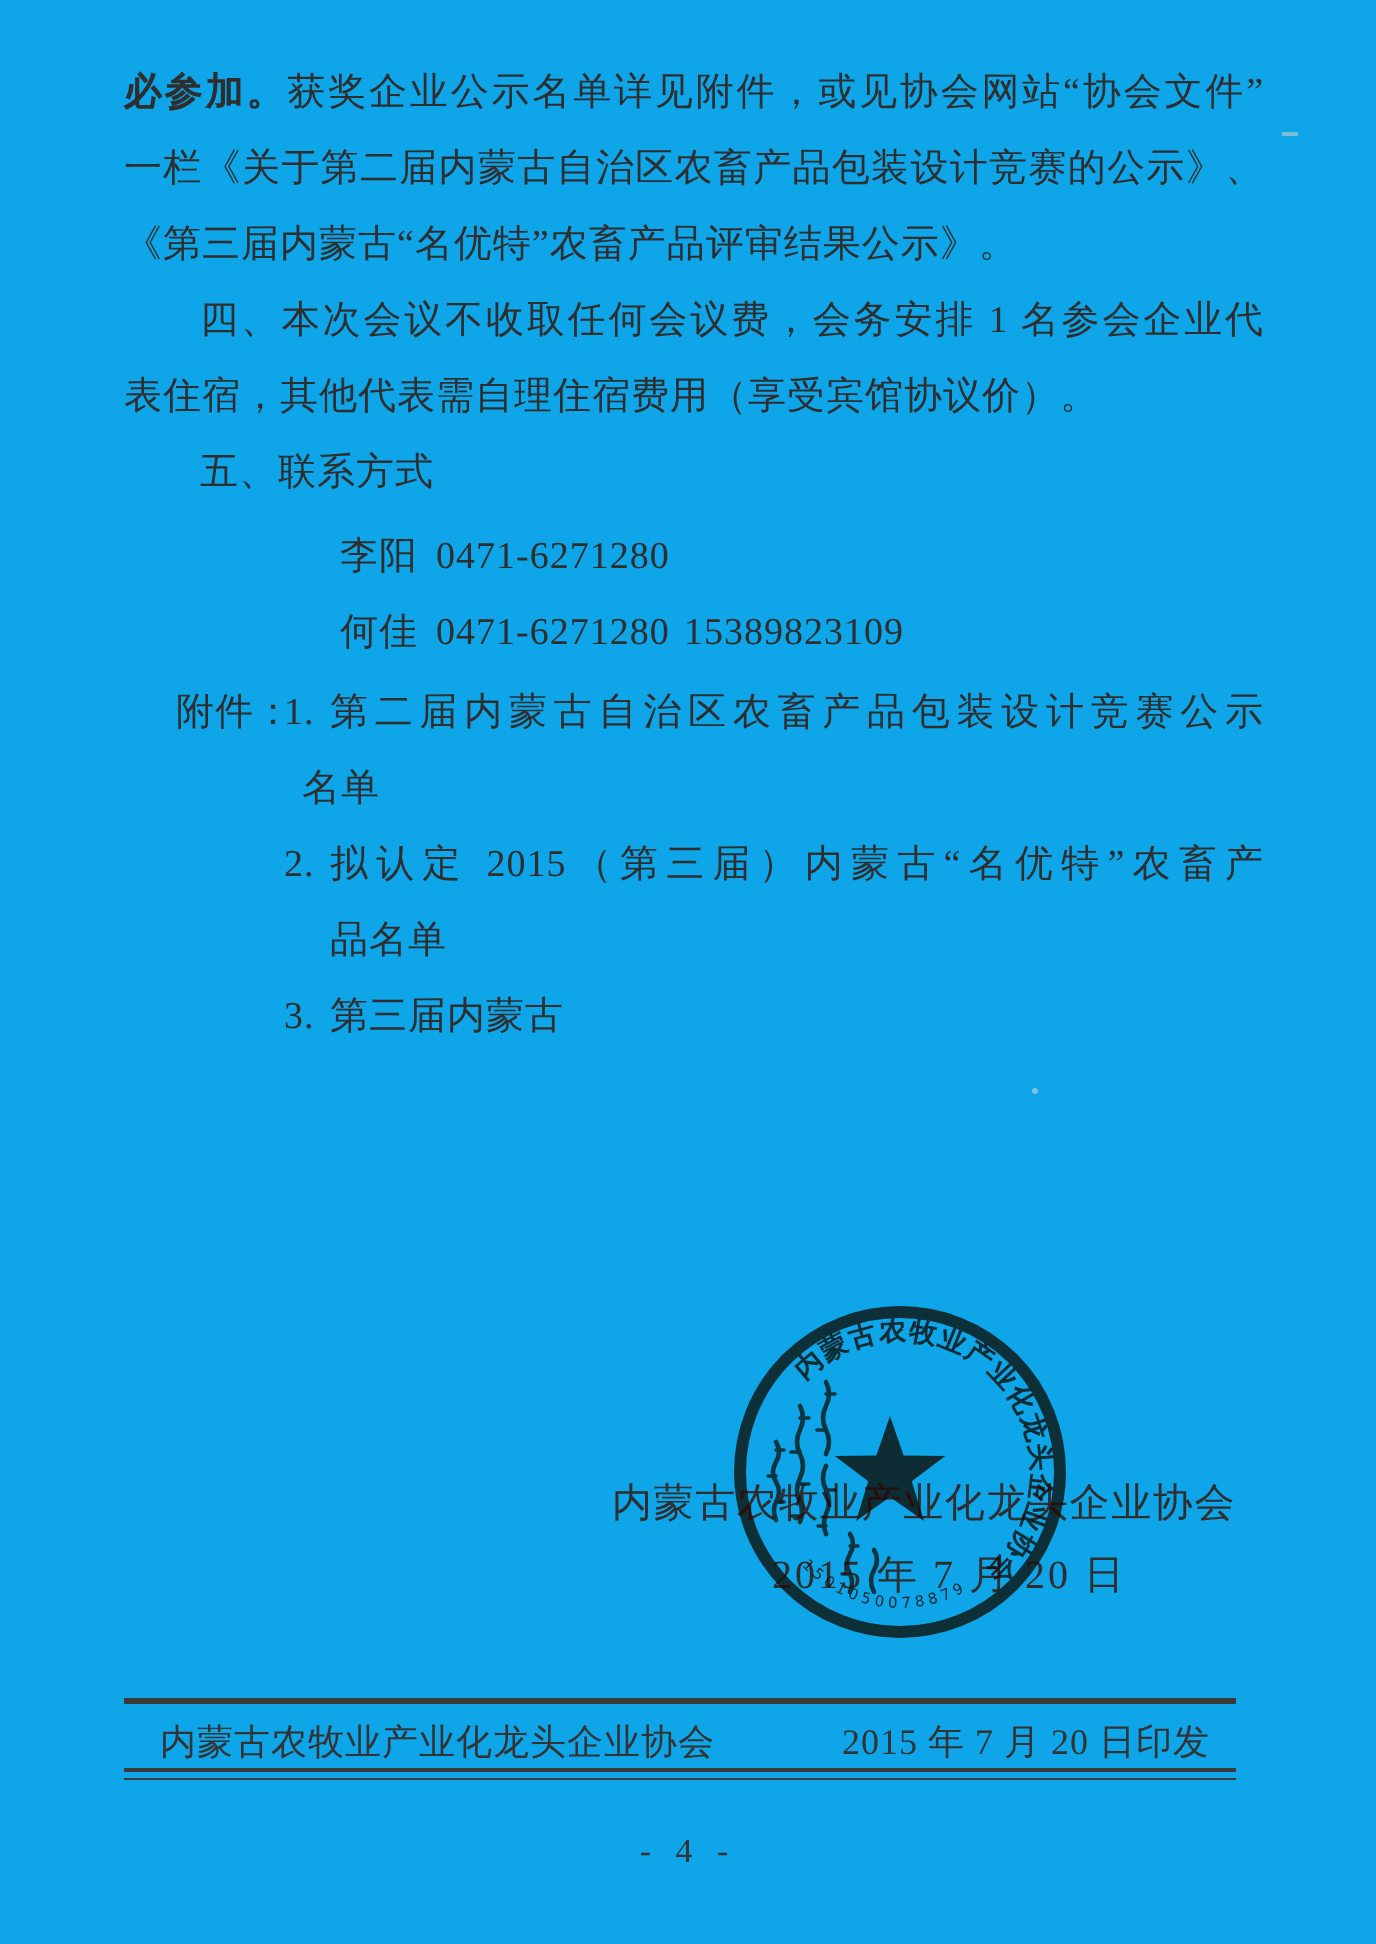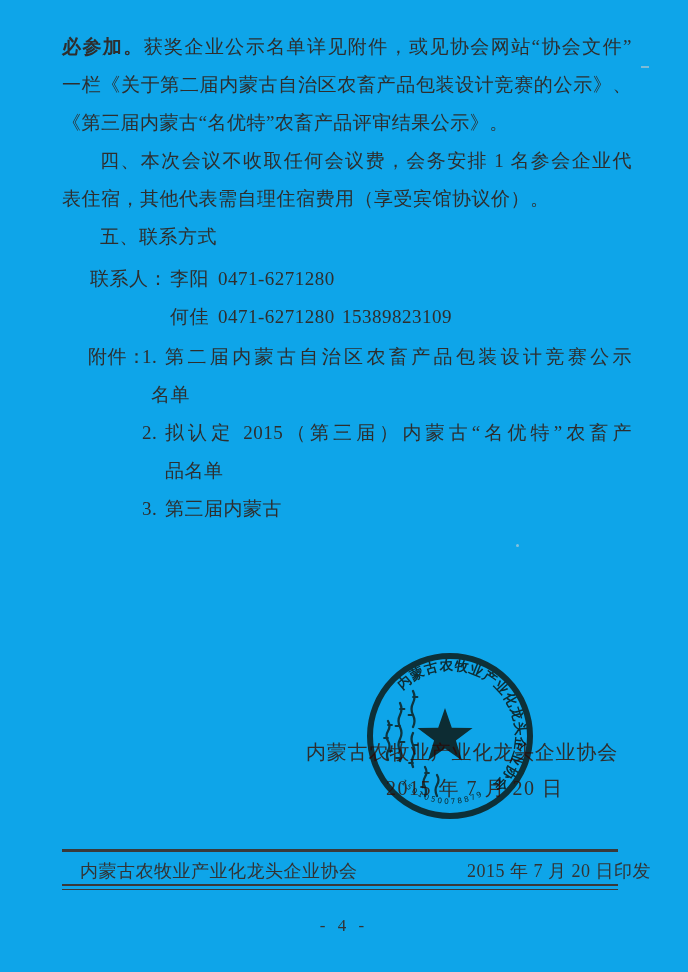--- a/index.html
+++ b/index.html
@@ -21,41 +21,40 @@
   .sig-date{position:absolute;left:386px;top:771px;height:34px;line-height:34px;
             font-size:20px;letter-spacing:1.5px;white-space:nowrap;}
   .seal{position:absolute;left:355px;top:641px;width:190px;height:190px;
         mix-blend-mode:multiply;opacity:0.93;}
   .foot-rule-top{position:absolute;left:62px;top:849px;width:556px;height:2.5px;background:#3a3a3a;}
   .foot-rule-b1{position:absolute;left:62px;top:884px;width:556px;height:2px;background:#3a3a3a;}
   .foot-rule-b2{position:absolute;left:62px;top:888.5px;width:556px;height:1.8px;background:#3a3a3a;}
   .foot-org{position:absolute;left:80px;top:858px;height:26px;line-height:26px;
             font-size:18px;letter-spacing:0.5px;white-space:nowrap;color:#333;}
   .foot-issued{position:absolute;left:421px;top:858px;height:26px;line-height:26px;
-               font-size:18px;letter-spacing:0.5px;white-space:nowrap;color:#333;margin-left:46px;}
+               font-size:18px;letter-spacing:0.5px;white-space:nowrap;color:#333;}
   .page-num{position:absolute;left:0;top:916px;width:688px;text-align:center;
             font-size:17px;letter-spacing:4px;color:#333;}
   .speck1{position:absolute;left:641px;top:66px;width:8px;height:2px;background:#c9c9c9;opacity:.6;}
   .speck2{position:absolute;left:516px;top:544px;width:3px;height:3px;border-radius:50%;background:#d4d4d4;opacity:.6;}
 </style>
 </head>
 <body>
 
 <div class="page">
 
   <div class="content">
     <div class="tline jline" style="top:28px"><span class="boldlead">必参加。</span><span>获奖企业公示名单详见附件，或见协会网站“协会文件”</span></div>
     <div class="tline jline" style="top:66px">一栏《关于第二届内蒙古自治区农畜产品包装设计竞赛的公示》、</div>
     <div class="tline" style="top:104px">《第三届内蒙古“名优特”农畜产品评审结果公示》。</div>
     <div class="tline jline indent" style="top:142px">四、本次会议不收取任何会议费，会务安排 1 名参会企业代</div>
     <div class="tline" style="top:180px">表住宿，其他代表需自理住宿费用（享受宾馆协议价）。</div>
     <div class="tline indent" style="top:218px">五、联系方式</div>
 
     <div class="tline" style="top:260px">
-      <span class="abs" style="left:28px">联系人：</span>
       <span class="abs" style="left:108px">李阳</span>
       <span class="abs" style="left:156px">0471-6271280</span>
     </div>
     <div class="tline" style="top:298px">
       <span class="abs" style="left:108px">何佳</span>
       <span class="abs" style="left:156px">0471-6271280</span>
       <span class="abs" style="left:280px">15389823109</span>
     </div>
 
     <div class="tline" style="top:338px">

